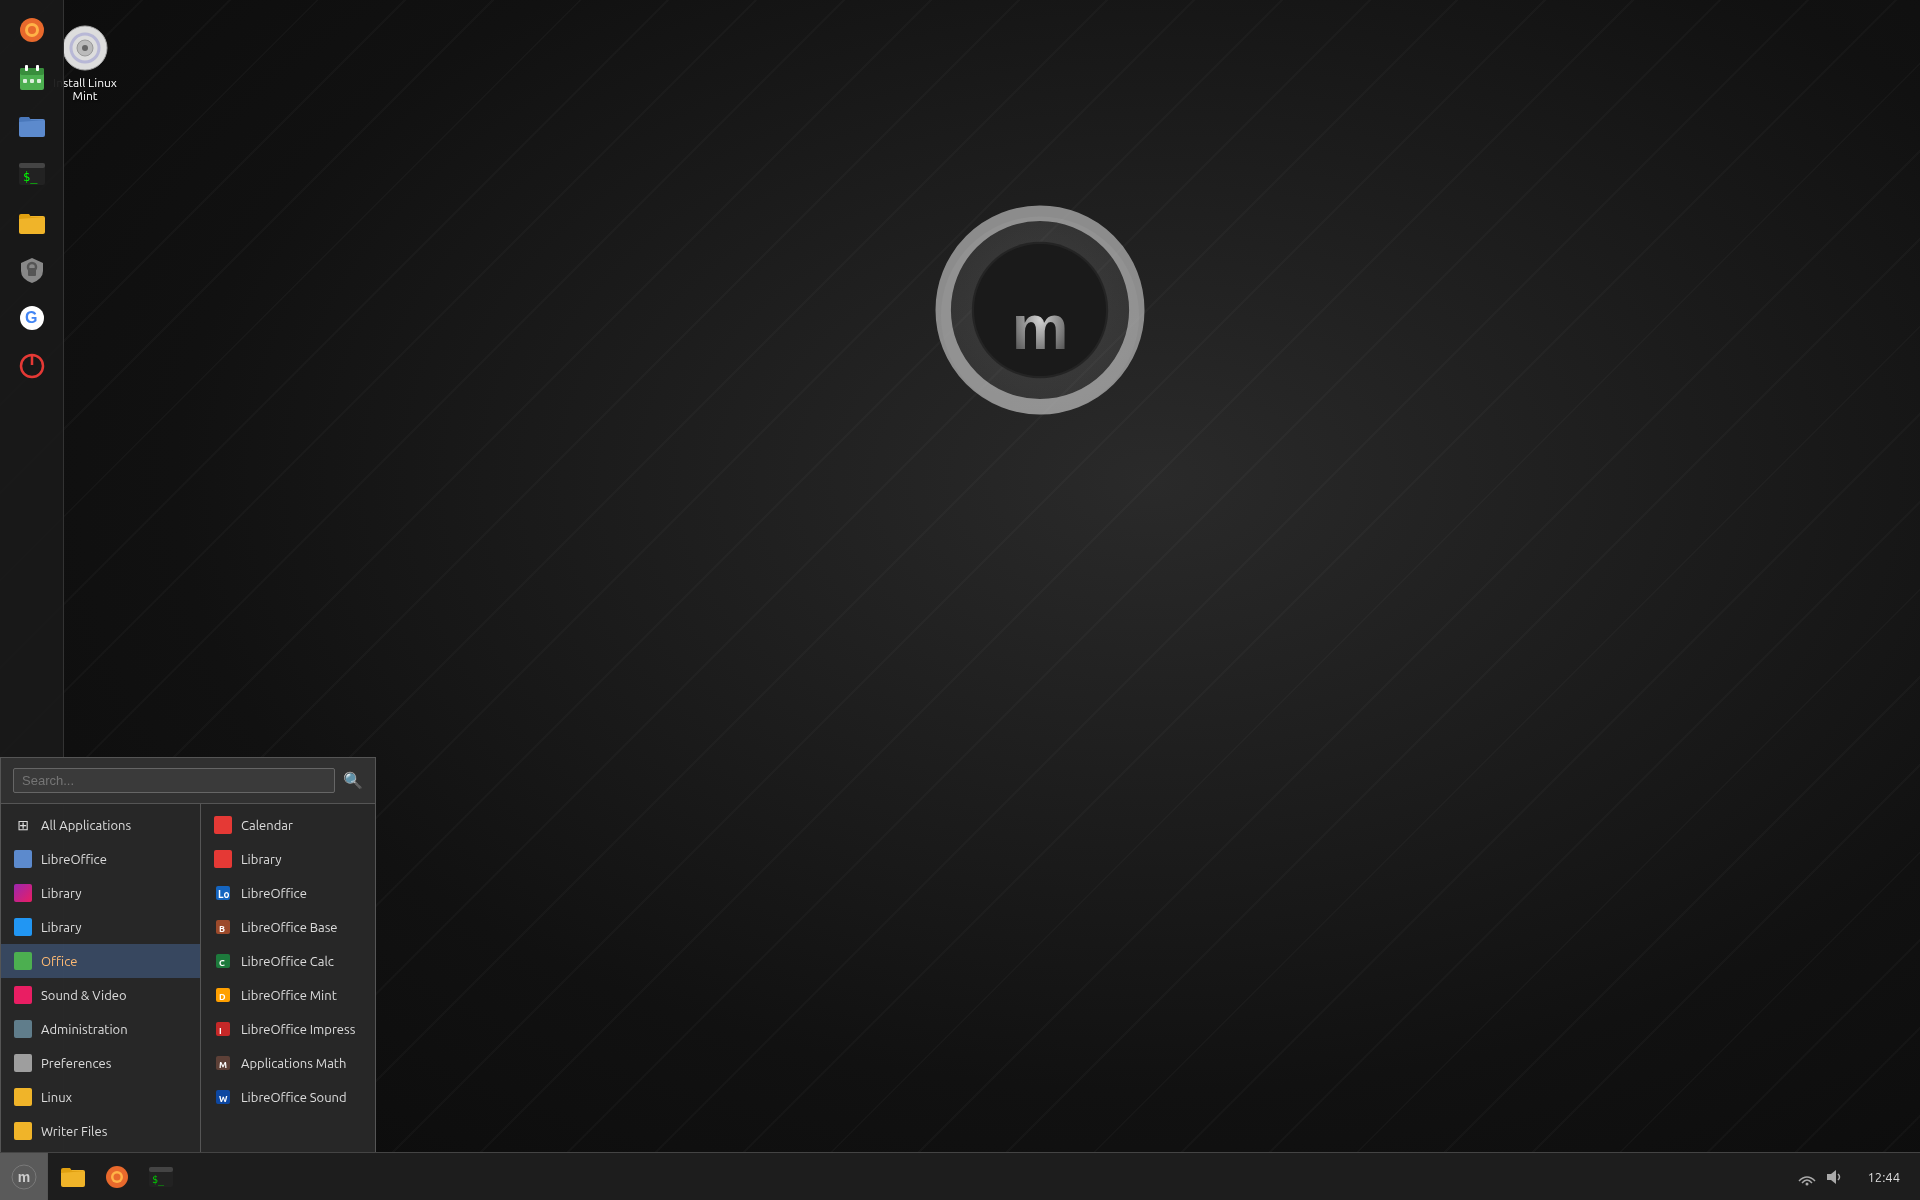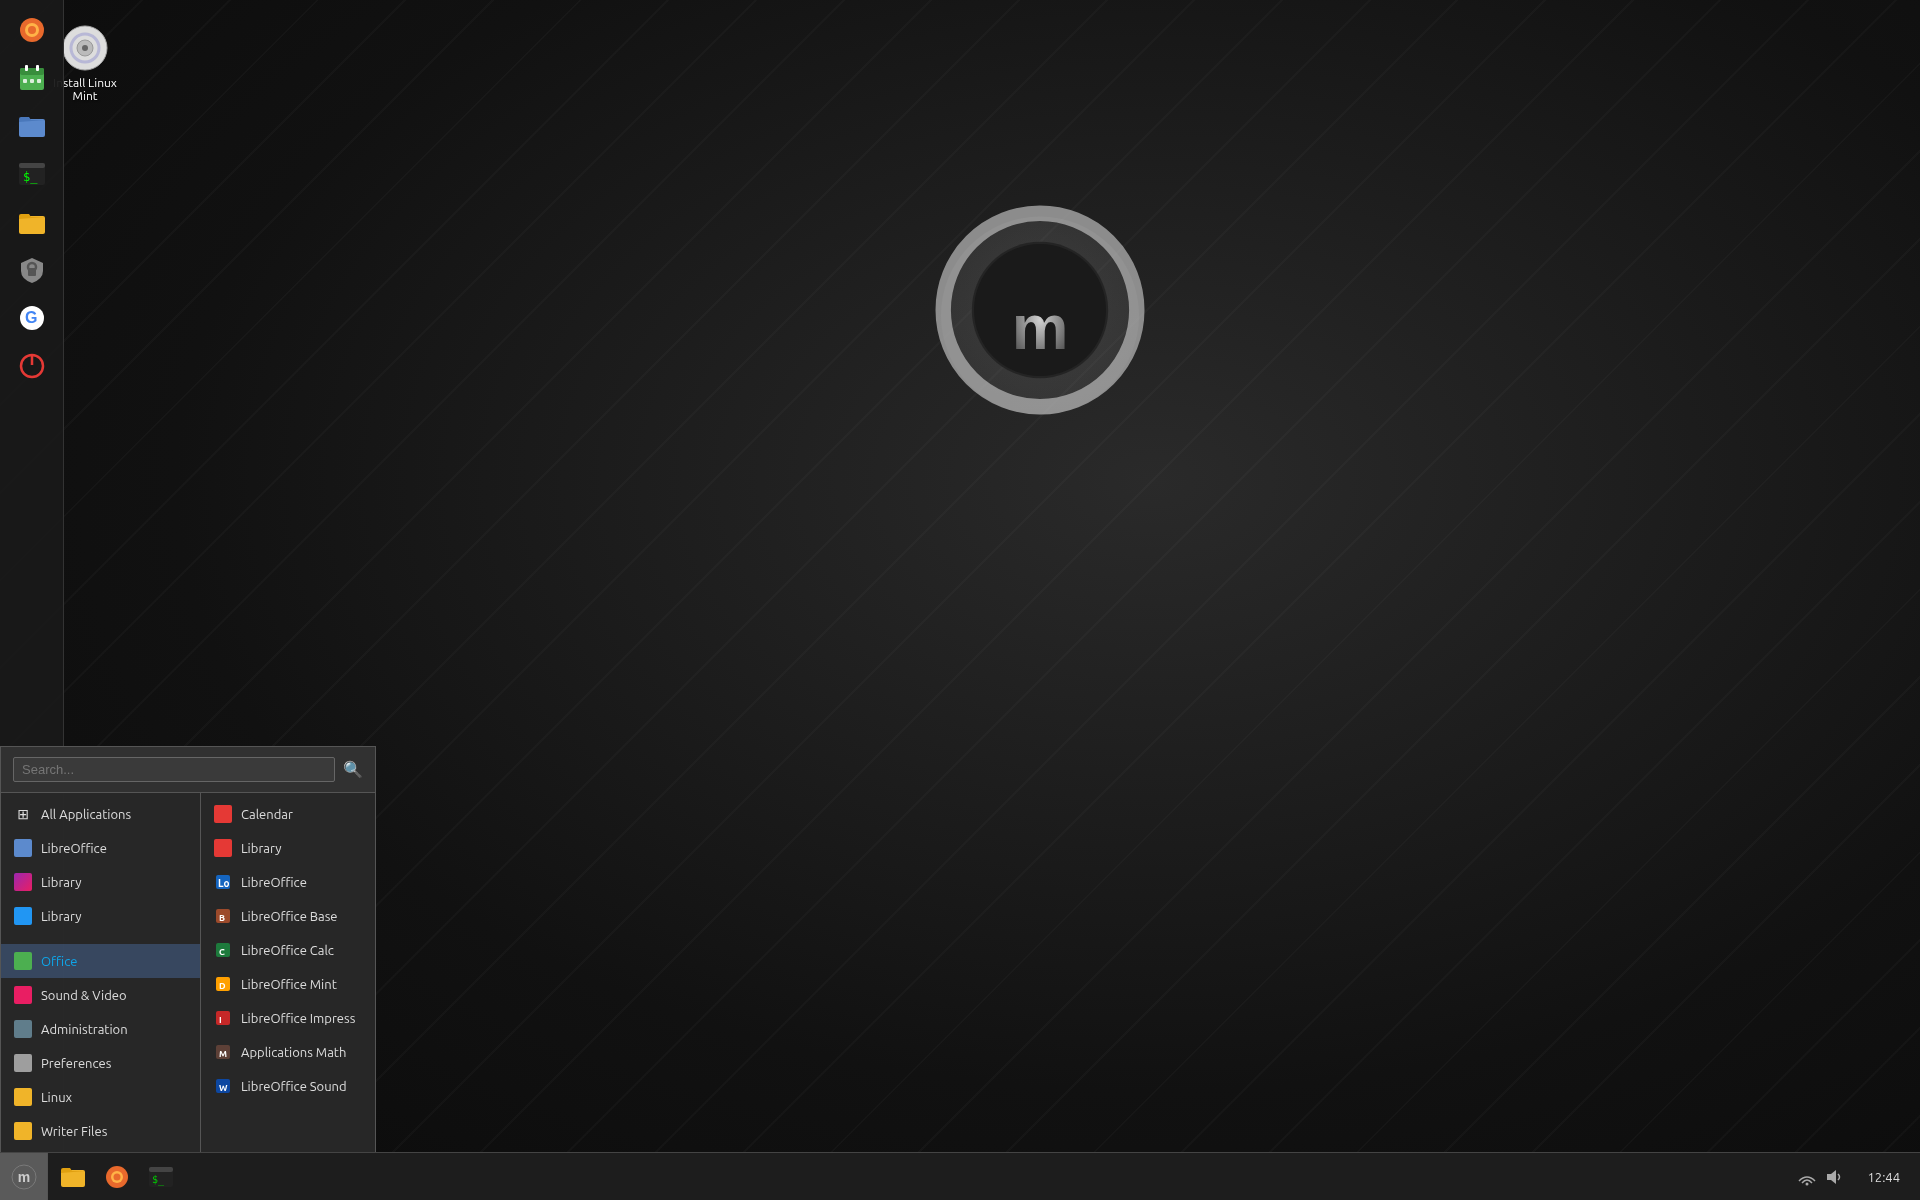--- a/index.html
+++ b/index.html
@@ -232,22 +232,21 @@
       gap: 8px;
       padding: 7px 12px;
       cursor: pointer;
       color: #ddd;
       font-size: 13px;
       white-space: nowrap;
     }
 
     .menu-item.active {
       background: rgba(80,120,180,0.4);
-      color: #0ea5e9;
-      margin-top: 11px;
+      color: #fdba74;
     }
 
     .menu-icon {
       width: 20px;
       height: 20px;
       display: flex;
       align-items: center;
       justify-content: center;
       font-size: 14px;
       flex-shrink: 0;

